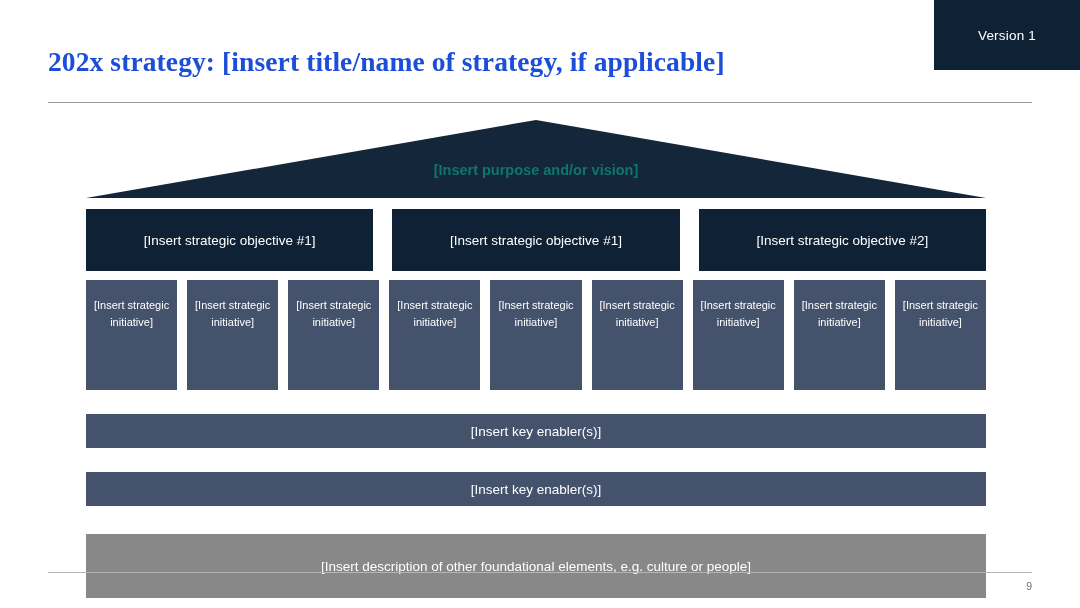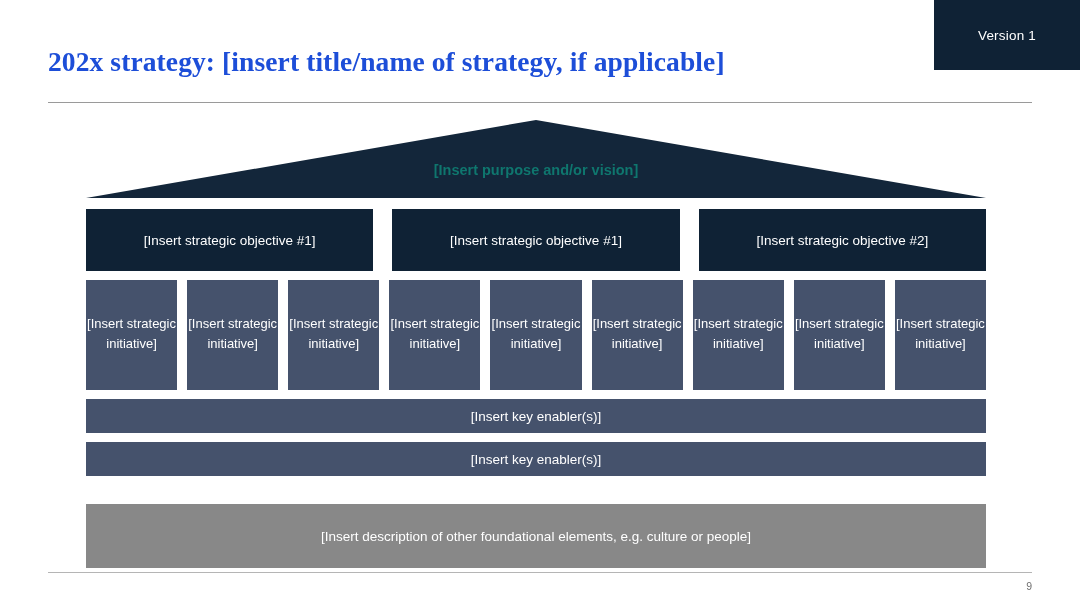--- a/index.html
+++ b/index.html
@@ -106,30 +106,30 @@
   .initiatives-row {
     display: flex;
     gap: 10px;
     margin-top: 9px;
   }
   .initiative-box {
     flex: 1 1 0;
     height: 110px;
     background: #45526c;
     color: #ffffff;
-    font-size: 13px;
+    font-size: 11px;
     line-height: 1.55;
     text-align: center;
-    padding-top: 34px;
+    padding-top: 17px;
     box-sizing: border-box;
   }
 
   
   .enabler-bar {
-    margin-top: 9px;
+    margin-top: 24px;
     height: 34px;
     background: #45526c;
     color: #ffffff;
     display: flex;
     align-items: center;
     justify-content: center;
     font-size: 13.5px;
   }
 
   

